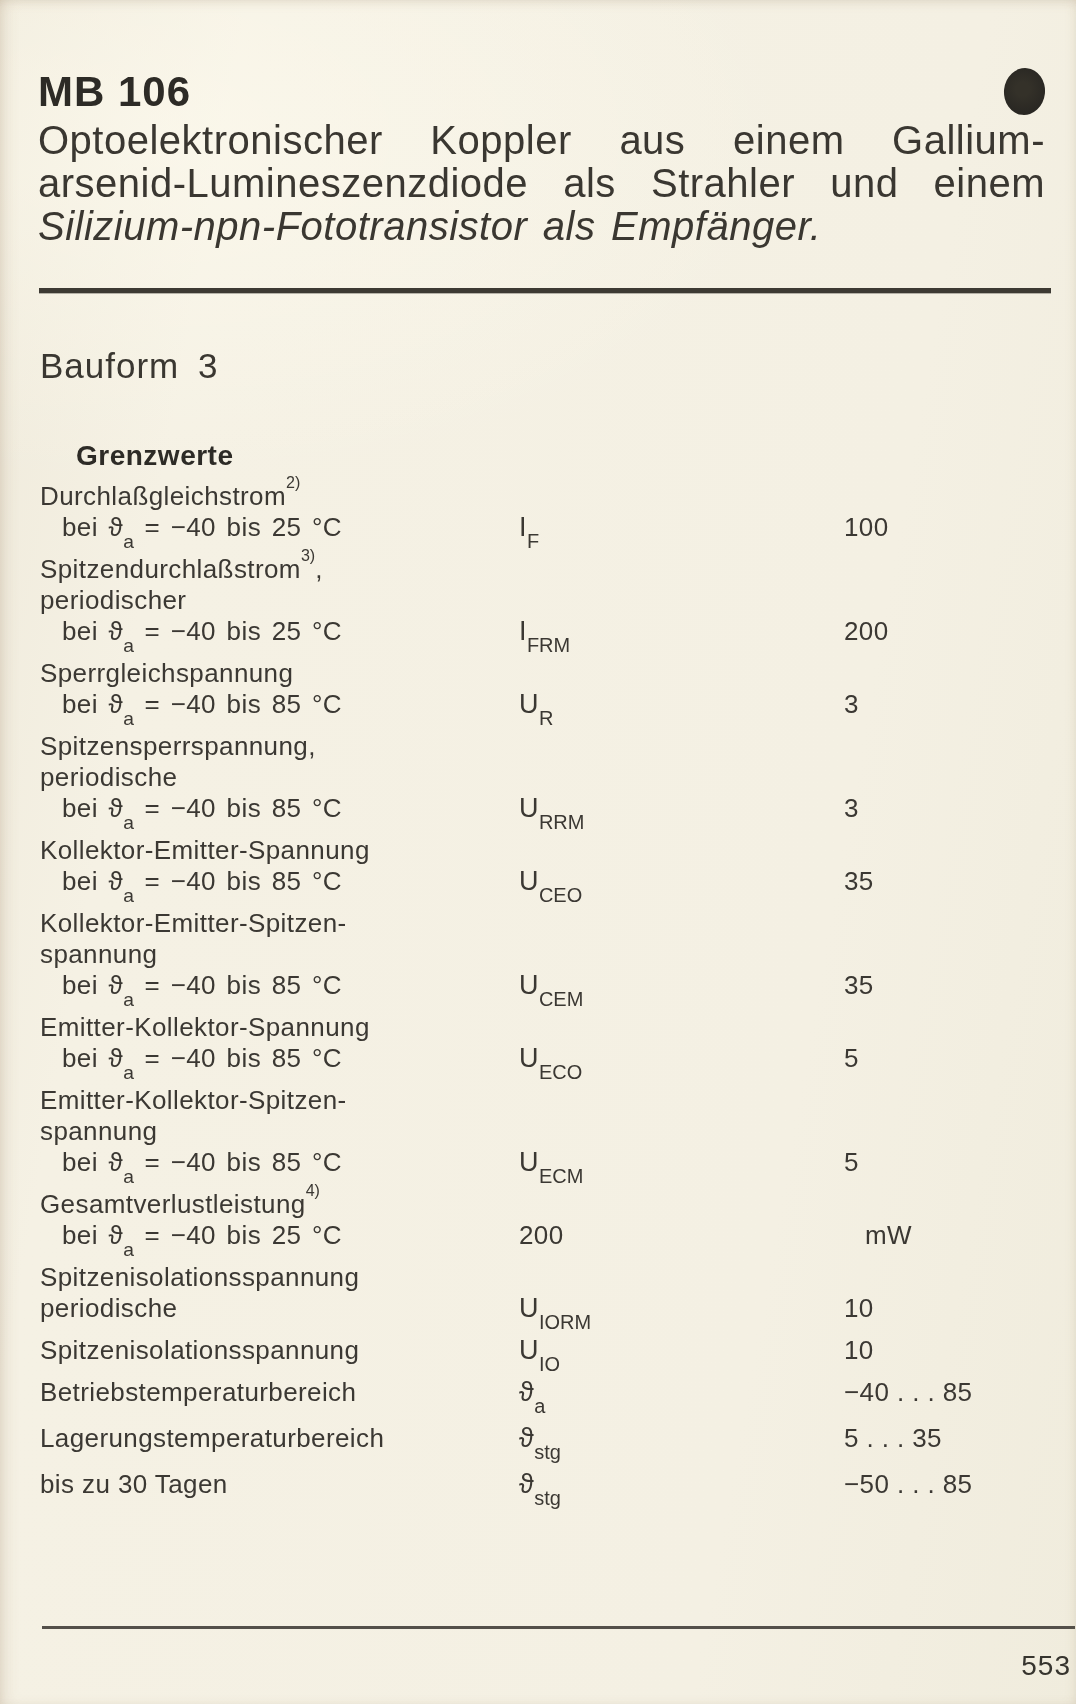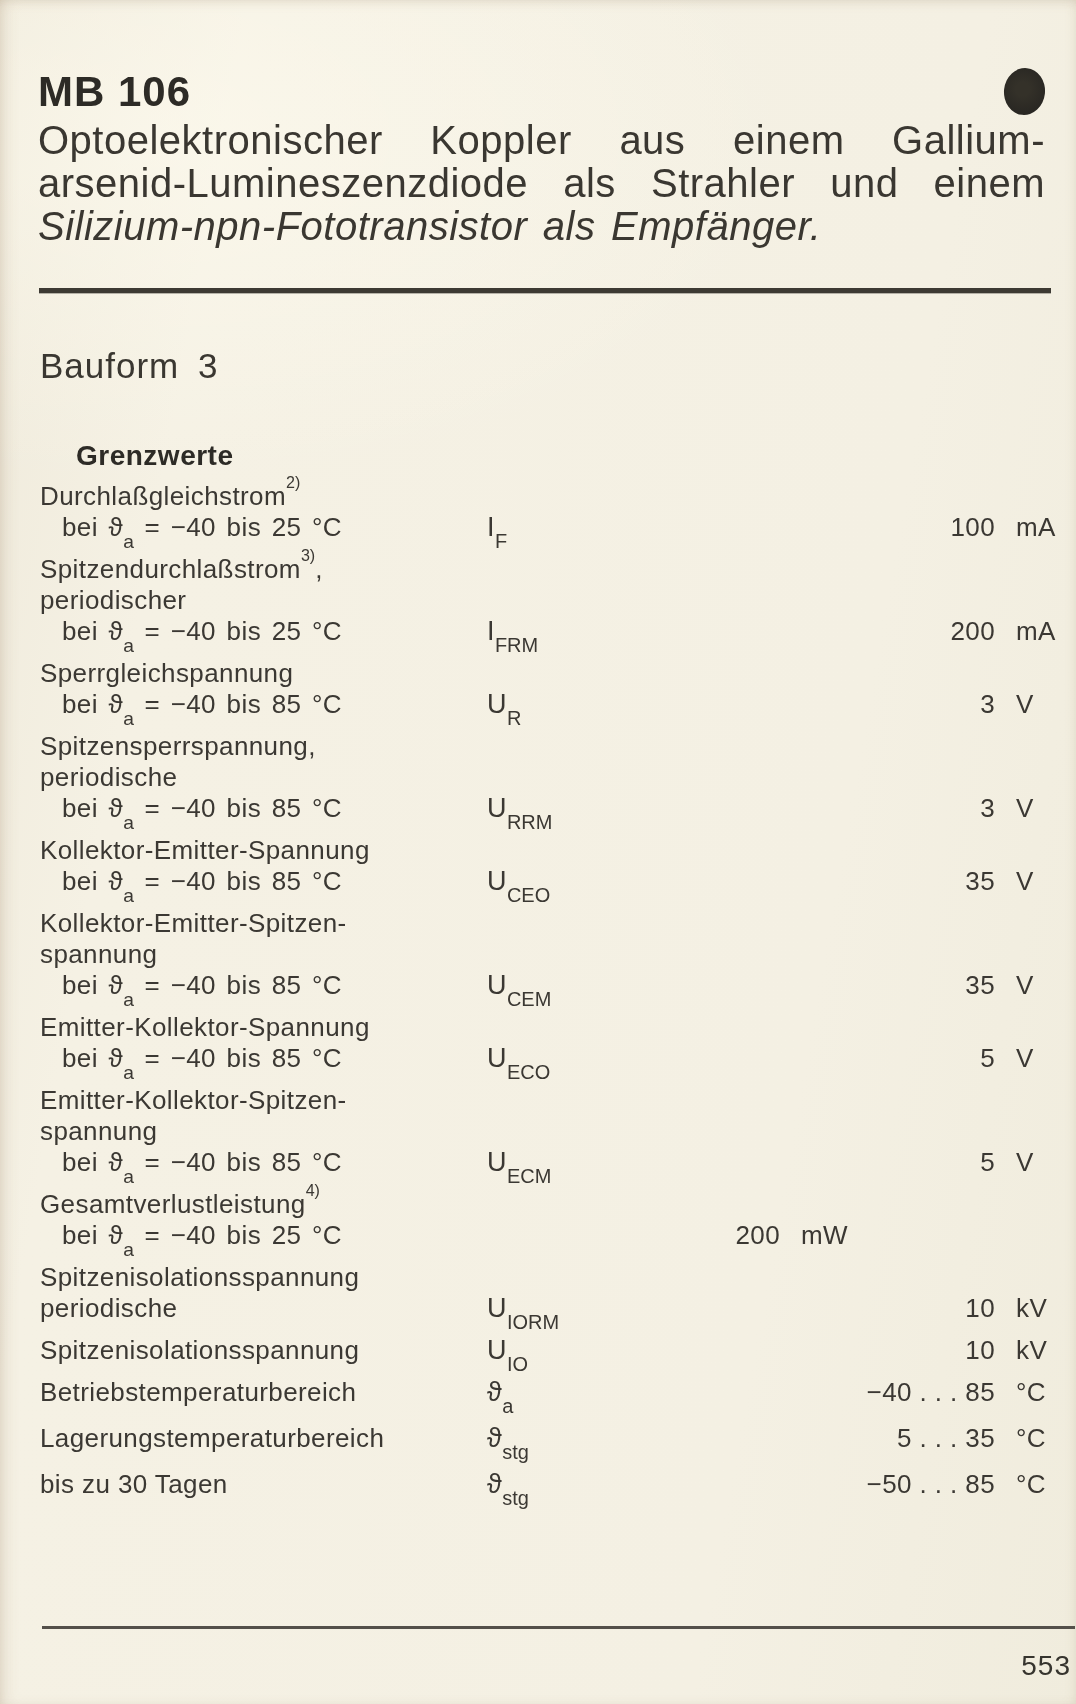--- a/index.html
+++ b/index.html
@@ -63,25 +63,26 @@
 
   
   .limits{position:absolute;left:0;top:481px;width:1076px;}
   .t-row{
     display:grid;
     grid-template-columns:447px 293px 215px 90px;
     align-items:end;
     margin:0 0 11px 40px;
     font-size:26px;line-height:31px;letter-spacing:0.4px;
     color:var(--ink);
+    gap:32px;
   }
   .t-row.temp{margin-bottom:15px;}
   .t-label .t-cond{padding-left:22px;word-spacing:3px;}
   .t-sym{font-size:27px;}
-  .t-val{text-align:right;}
+  .t-val{}
   .t-unit{padding-left:21px;}
   sup{font-size:0.62em;line-height:0;position:relative;top:-0.45em;letter-spacing:0;}
   sub{font-size:0.74em;line-height:0;position:relative;top:0.28em;letter-spacing:0;}
 
   .rule-bottom{
     position:absolute;left:42px;top:1626px;width:1033px;height:3px;
     background:var(--rule-light);
   }
   .pageno{
     position:absolute;right:5px;top:1650px;

